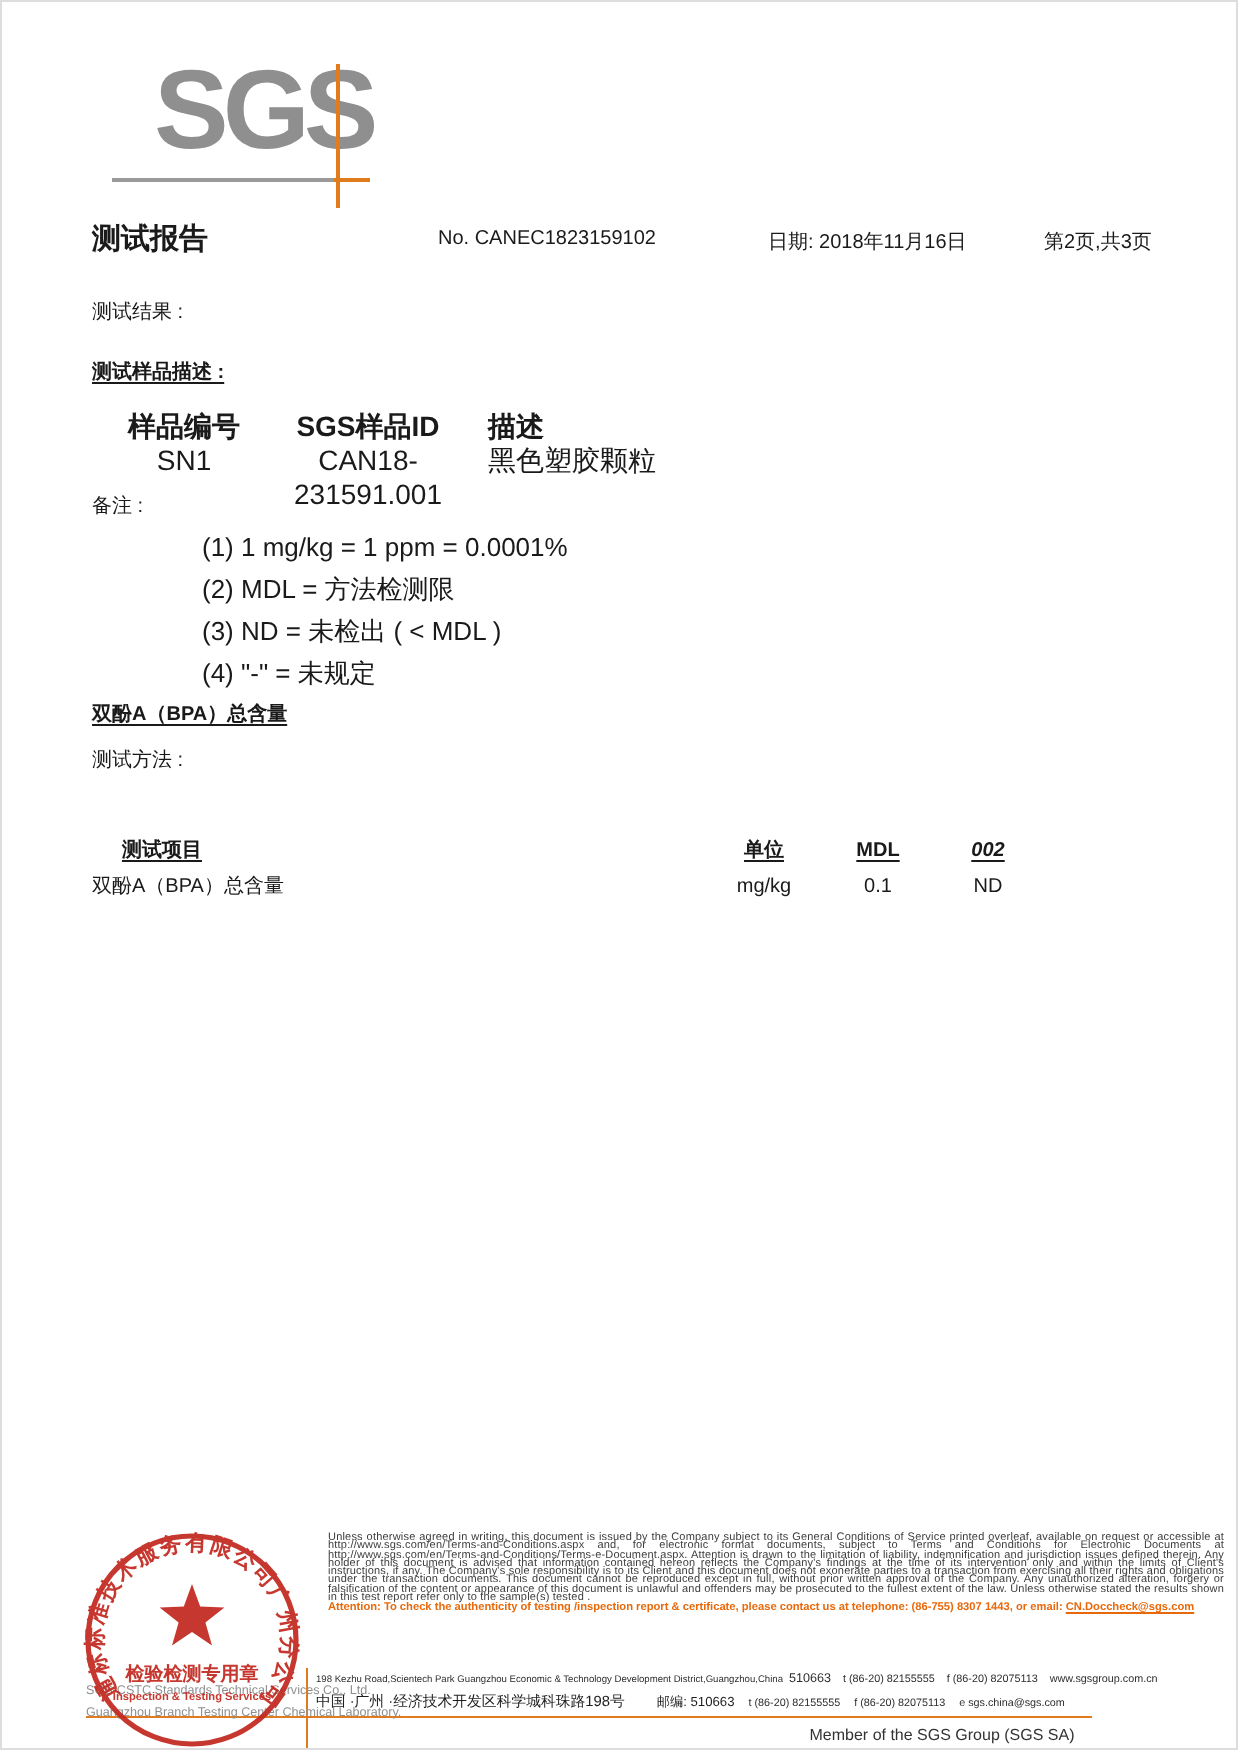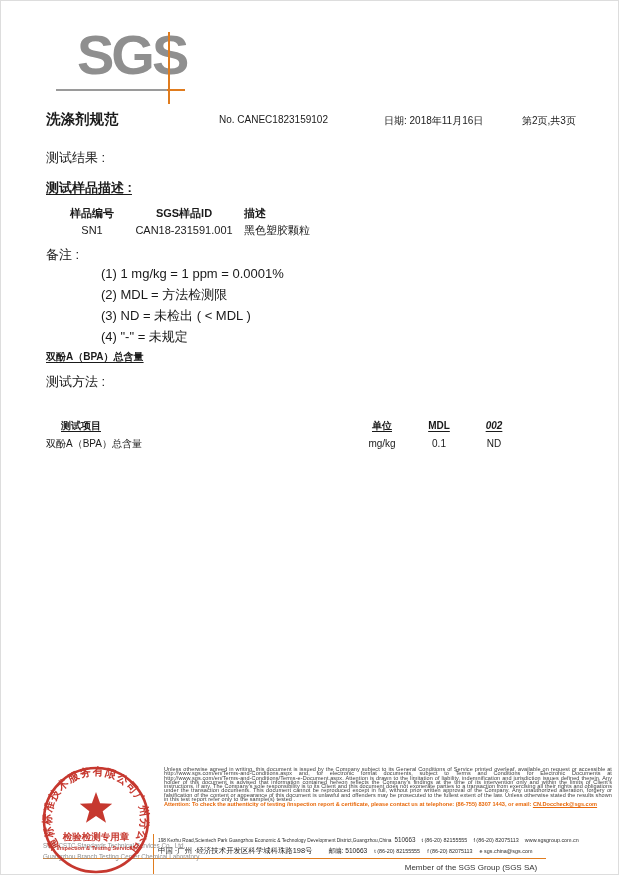--- a/index.html
+++ b/index.html
@@ -14,28 +14,28 @@
              letter-spacing:-3px;line-height:1;}
   .logo-hline{left:55px;top:88px;width:129px;height:2px;background:#9a9a9a;}
   .logo-hline-orange{left:166px;top:88px;width:18px;height:2px;background:#e07c1e;}
   .logo-vline{left:167px;top:31px;width:1.5px;height:72px;background:#e07c1e;}
 
   
   .doc-title{left:45px;top:109px;font-size:14.5px;font-weight:bold;}
   .report-no{left:218px;top:113px;font-size:10px;}
   .date-txt{left:383px;top:113px;font-size:10px;}
   .page-info{left:521px;top:113px;font-size:10px;}
-  .lab{font-size:13px;}
+  .lab{font-size:10px;}
   .u-head{text-decoration:underline;text-underline-offset:2px;}
 
   .results-label{left:45px;top:148px;}
   .sample-desc-label{left:45px;top:178px;font-weight:bold;}
 
   
-  .sample-table{left:55px;top:204px;font-size:11px;}
+  .sample-table{left:55px;top:204px;font-size:14px;}
   .st-row{display:flex;line-height:17px;}
   .st-c1{width:72px;text-align:center;}
   .st-c2{width:112px;text-align:center;}
   .st-c3{padding-left:4px;text-align:right;}
   .st-head{font-weight:bold;}
 
   .remarks-label{left:45px;top:245px;}
   .remarks{left:100px;top:262px;font-size:13px;line-height:21px;}
 
   .bpa-title{left:45px;top:349px;font-size:10px;font-weight:bold;
@@ -85,21 +85,21 @@
 </head>
 <body>
 
 <div class="page">
 
   <div class="abs logo-text">SGS</div>
   <div class="abs logo-hline"></div>
   <div class="abs logo-hline-orange"></div>
   <div class="abs logo-vline"></div>
 
-  <div class="abs doc-title">洗涤剂规范</div>
+  <div class="abs doc-title">测试报告</div>
   <div class="abs report-no">No. CANEC1823159102</div>
   <div class="abs date-txt">日期: 2018年11月16日</div>
   <div class="abs page-info">第2页,共3页</div>
 
   <div class="abs lab results-label">测试结果 :</div>
   <div class="abs lab sample-desc-label u-head">测试样品描述 :</div>
 
   <div class="abs sample-table">
     <div class="st-row st-head">
       <div class="st-c1">样品编号</div>

